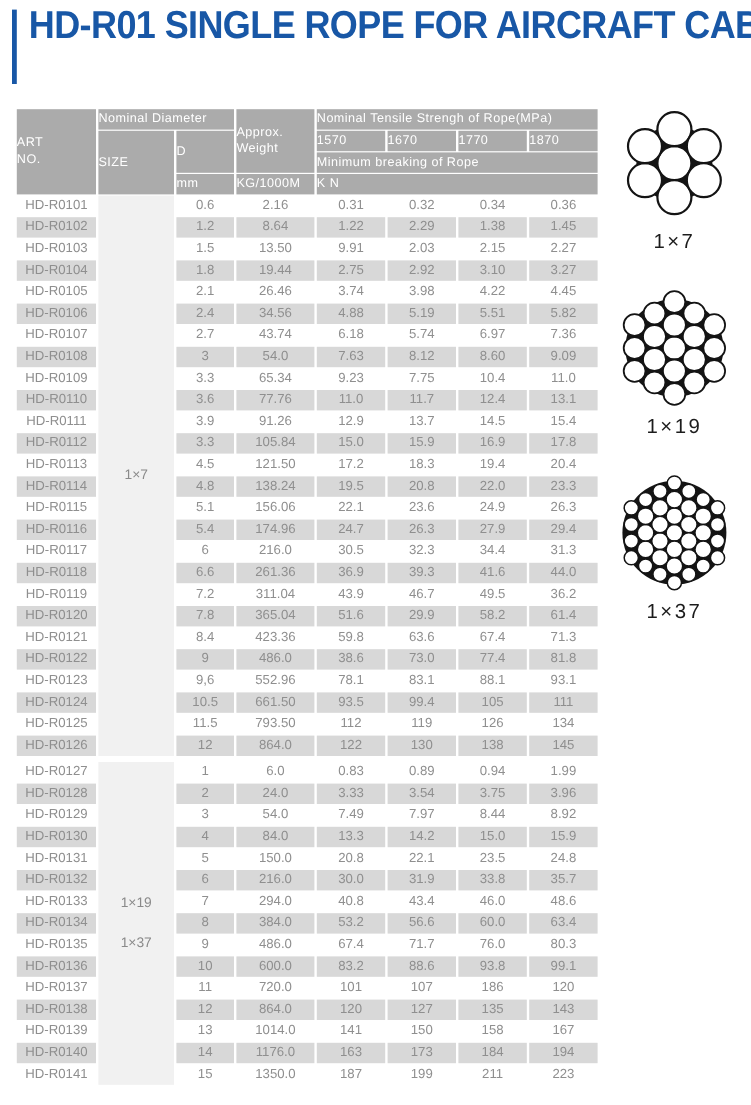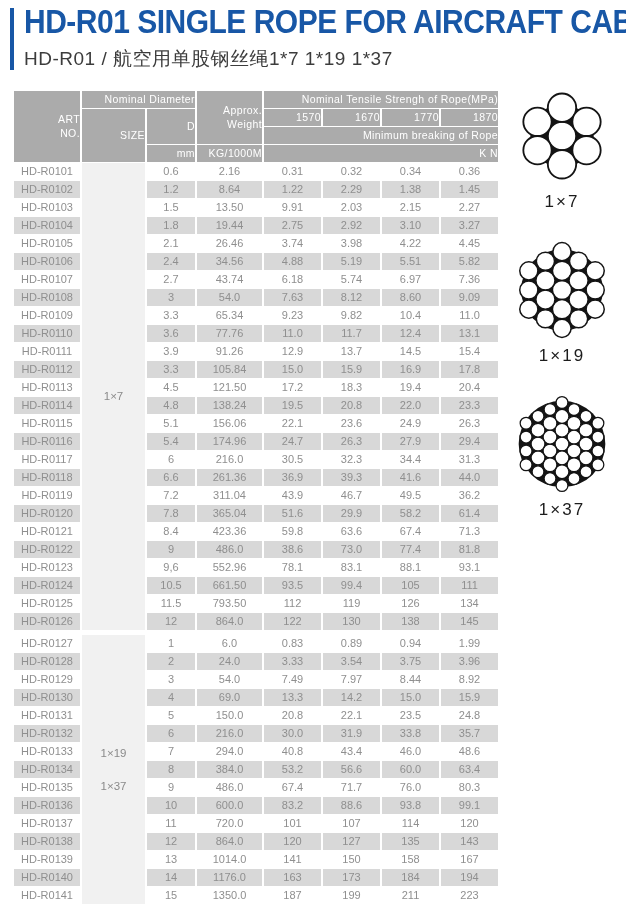--- a/index.html
+++ b/index.html
@@ -21,21 +21,21 @@
   }
   
   table.spec {
     position:absolute; left:12px; top:90px;
     width:488px; table-layout:fixed;
     border-collapse:separate; border-spacing:2px 1px;
     font-size:11px; color:#8f8f8f;
   }
   table.spec th {
     background:#ababab; color:#ffffff; font-weight:400;
-    text-align:right; vertical-align:middle; height:17px;
+    text-align:left; vertical-align:middle; height:17px;
     font-size:10.5px; letter-spacing:0.4px; line-height:1.25;
   }
   table.spec td {
     height:17px; line-height:17px; text-align:center; vertical-align:middle;
     white-space:nowrap; overflow:hidden;
   }
   tr.stripe td { background:#d8d8d8; }
   td.size-cell, tr.stripe td.size-cell { background:#f1f1f1; vertical-align:middle; }
   .size-labels { display:flex; flex-direction:column; align-items:center; gap:16px; font-size:11.5px; color:#8a8a8a; }
   tr.gap-row td { height:3px; line-height:3px; background:transparent; padding:0; }
@@ -47,21 +47,20 @@
     margin-top:6px; font-size:17px; color:#1c1c1c; letter-spacing:2px; font-weight:500;
   }
 </style>
 </head>
 <body>
 
 <div class="page">
 
   <div class="accent-bar"></div>
   <div class="page-title">HD-R01 SINGLE ROPE FOR AIRCRAFT CABLE</div>
-  <div class="page-subtitle">HD-R01 / 航空用单股钢丝绳1*7 1*19 1*37</div>
 
   <table class="spec">
     <colgroup>
       <col style="width:66px">
         <col style="width:63px">
         <col style="width:48px">
         <col style="width:65px">
       <col style="width:57px">
         <col style="width:57px">
         <col style="width:57px">
@@ -173,21 +172,21 @@
           <td>7.63</td>
           <td>8.12</td>
           <td>8.60</td>
           <td>9.09</td>
         </tr>
         <tr>
           <td class="art">HD-R0109</td>
           <td>3.3</td>
           <td>65.34</td>
           <td>9.23</td>
-          <td>9.82</td>
+          <td>7.75</td>
           <td>10.4</td>
           <td>11.0</td>
         </tr>
         <tr class="stripe">
           <td class="art">HD-R0110</td>
           <td>3.6</td>
           <td>77.76</td>
           <td>11.0</td>
           <td>11.7</td>
           <td>12.4</td>
@@ -369,21 +368,21 @@
           <td>3</td>
           <td>54.0</td>
           <td>7.49</td>
           <td>7.97</td>
           <td>8.44</td>
           <td>8.92</td>
         </tr>
         <tr class="stripe">
           <td class="art">HD-R0130</td>
           <td>4</td>
-          <td>69.0</td>
+          <td>84.0</td>
           <td>13.3</td>
           <td>14.2</td>
           <td>15.0</td>
           <td>15.9</td>
         </tr>
         <tr>
           <td class="art">HD-R0131</td>
           <td>5</td>
           <td>150.0</td>
           <td>20.8</td>
@@ -435,21 +434,21 @@
           <td>88.6</td>
           <td>93.8</td>
           <td>99.1</td>
         </tr>
         <tr>
           <td class="art">HD-R0137</td>
           <td>11</td>
           <td>720.0</td>
           <td>101</td>
           <td>107</td>
-          <td>114</td>
+          <td>186</td>
           <td>120</td>
         </tr>
         <tr class="stripe">
           <td class="art">HD-R0138</td>
           <td>12</td>
           <td>864.0</td>
           <td>120</td>
           <td>127</td>
           <td>135</td>
           <td>143</td>

